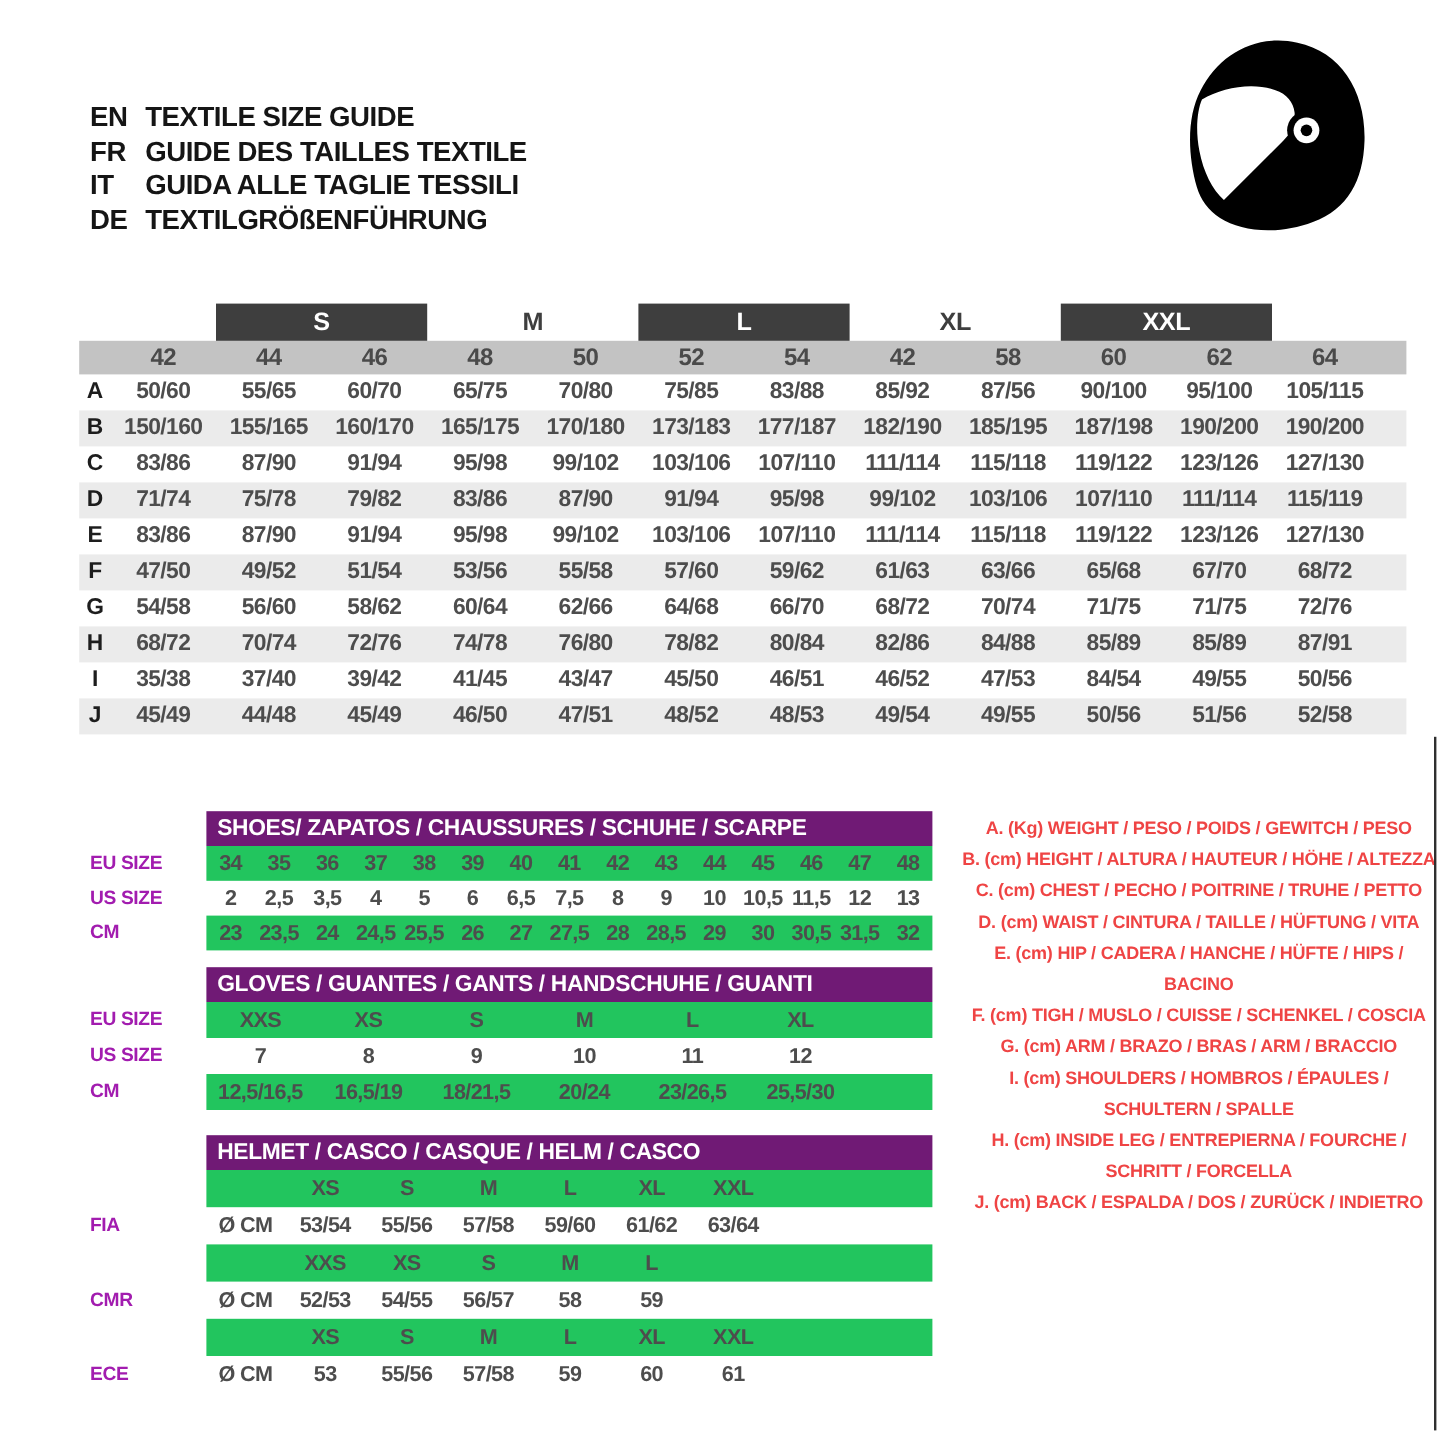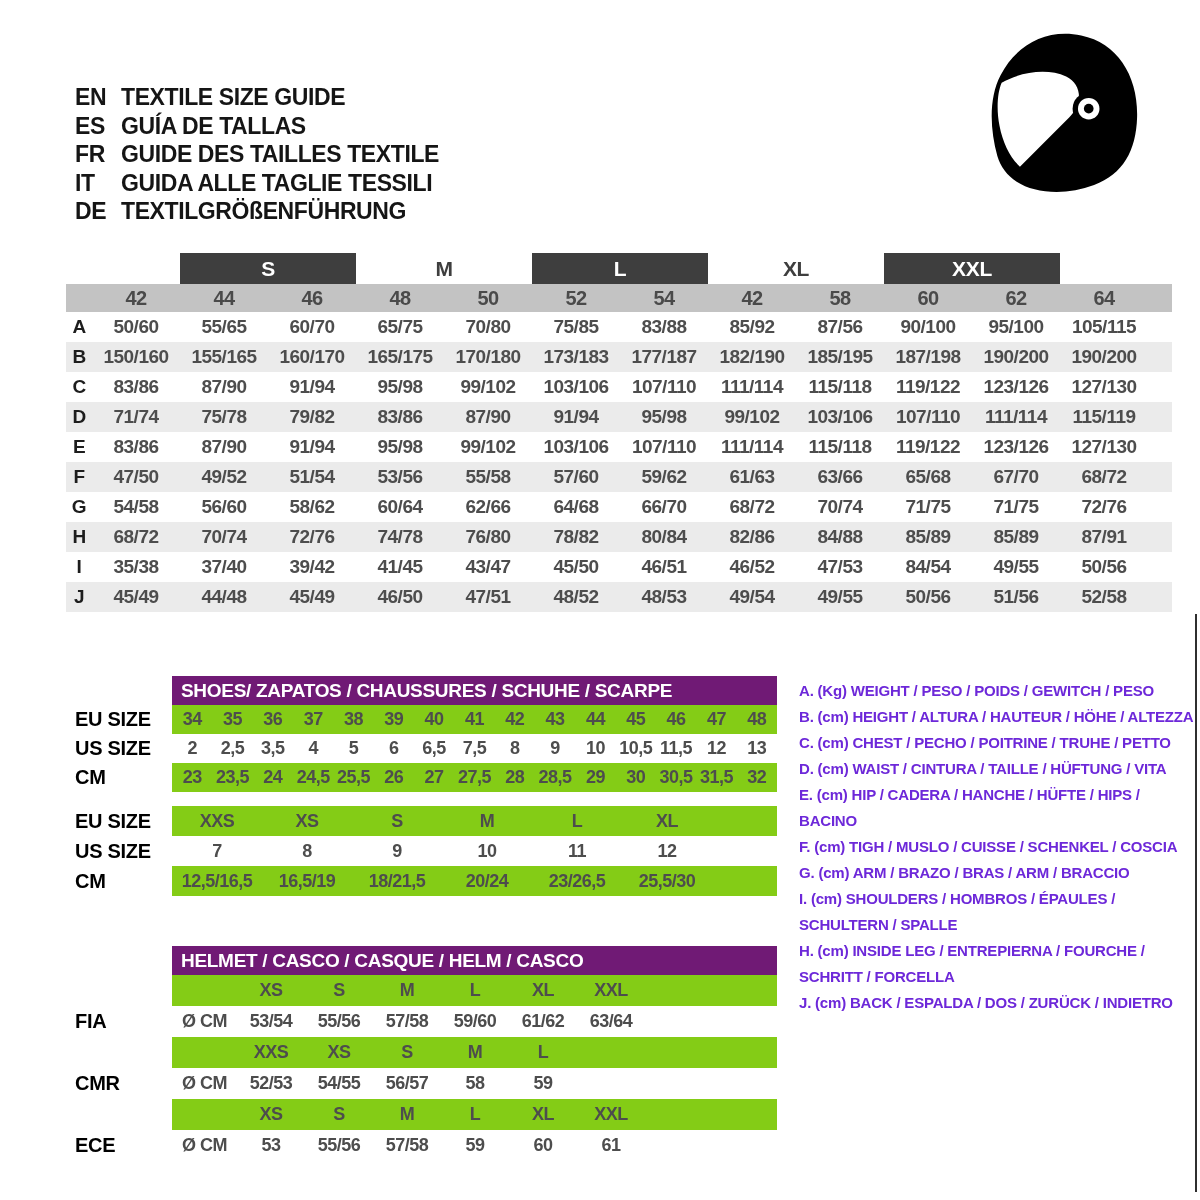--- a/index.html
+++ b/index.html
@@ -41,52 +41,48 @@
   #shoesTable  { top:676px; }
   #glovesTable { top:806px; }
   #helmetTable { top:946px; }
   .sub-title { margin-left:106px; height:29px; background:#701a75; color:#ffffff;
                font-size:19px; letter-spacing:-0.3px; display:flex; align-items:center;
                padding-left:9px; }
   .srow { display:grid; grid-template-columns:106px 605px; }
   #shoesTable  .srow { height:29px; }
   #glovesTable .srow { height:30px; }
   #helmetTable .srow { height:31px; }
-  .rlabel { display:flex; align-items:center; padding-left:9px; font-size:20px;
-            color:#000000; letter-spacing:-0.3px;text-align:right; }
+  .rlabel { display:flex; align-items:center; padding-left:9px; font-size:16px;
+            color:#a21caf; letter-spacing:-0.3px;text-align:right; }
   .bandwrap { height:100%; }
-  .band { background:#84cc16; }
+  .band { background:#22c55e; }
   .cells { display:grid; height:100%; align-items:center; }
   .cols15 { grid-template-columns:repeat(15, 40.33px); }
   .cols6  { grid-template-columns:repeat(6, 90px); }
   .colsHelmet { grid-template-columns:65px repeat(6, 68px); }
   .cells .cell { font-size:18px; }
 
   
   .legend { position:absolute; left:799px; top:678px; width:400px; }
   .legend-line { font-size:15px; line-height:26px; letter-spacing:-0.2px;
-                 color:#6d28d9; white-space:pre-line; }
+                 color:#ef4444; white-space:pre-line;text-align:center; }
 
   
   .edge-line { position:absolute; left:1195px; top:614px; width:2px; height:578px;
                background:#2f2f2f; }
 </style>
 </head>
 <body>
 
 <div class="page">
 
   <div class="langs" id="langs">
       <div class="lang-row">
         <span class="lang-code">EN</span>
         <span class="lang-label">TEXTILE SIZE GUIDE</span>
-      </div>
-      <div class="lang-row">
-        <span class="lang-code">ES</span>
-        <span class="lang-label">GUÍA DE TALLAS</span>
       </div>
       <div class="lang-row">
         <span class="lang-code">FR</span>
         <span class="lang-label">GUIDE DES TAILLES TEXTILE</span>
       </div>
       <div class="lang-row">
         <span class="lang-code">IT</span>
         <span class="lang-label">GUIDA ALLE TAGLIE TESSILI</span>
       </div>
       <div class="lang-row">
@@ -349,20 +345,21 @@
               <div class="cell">30,5</div>
               <div class="cell">31,5</div>
               <div class="cell">32</div>
             </div>
           </div>
         </div>
       </div>
   </div>
 
   <div class="sub-table" id="glovesTable">
+    <div class="sub-title">GLOVES / GUANTES / GANTS / HANDSCHUHE / GUANTI</div>
     <div class="sub-rows">
         <div class="srow">
           <div class="rlabel">EU SIZE</div>
           <div class="bandwrap band">
             <div class="cells cols6">
               <div class="cell">XXS</div>
               <div class="cell">XS</div>
               <div class="cell">S</div>
               <div class="cell">M</div>
               <div class="cell">L</div>

